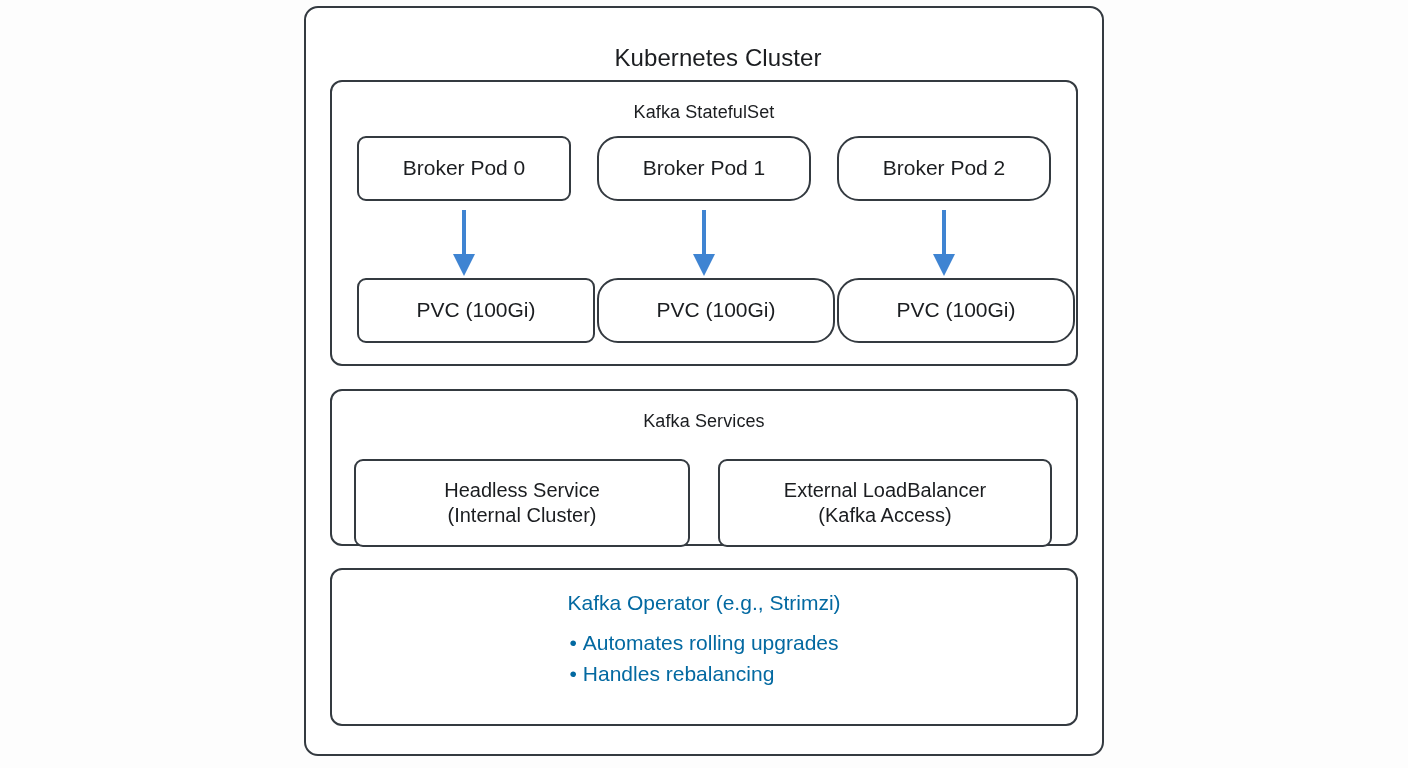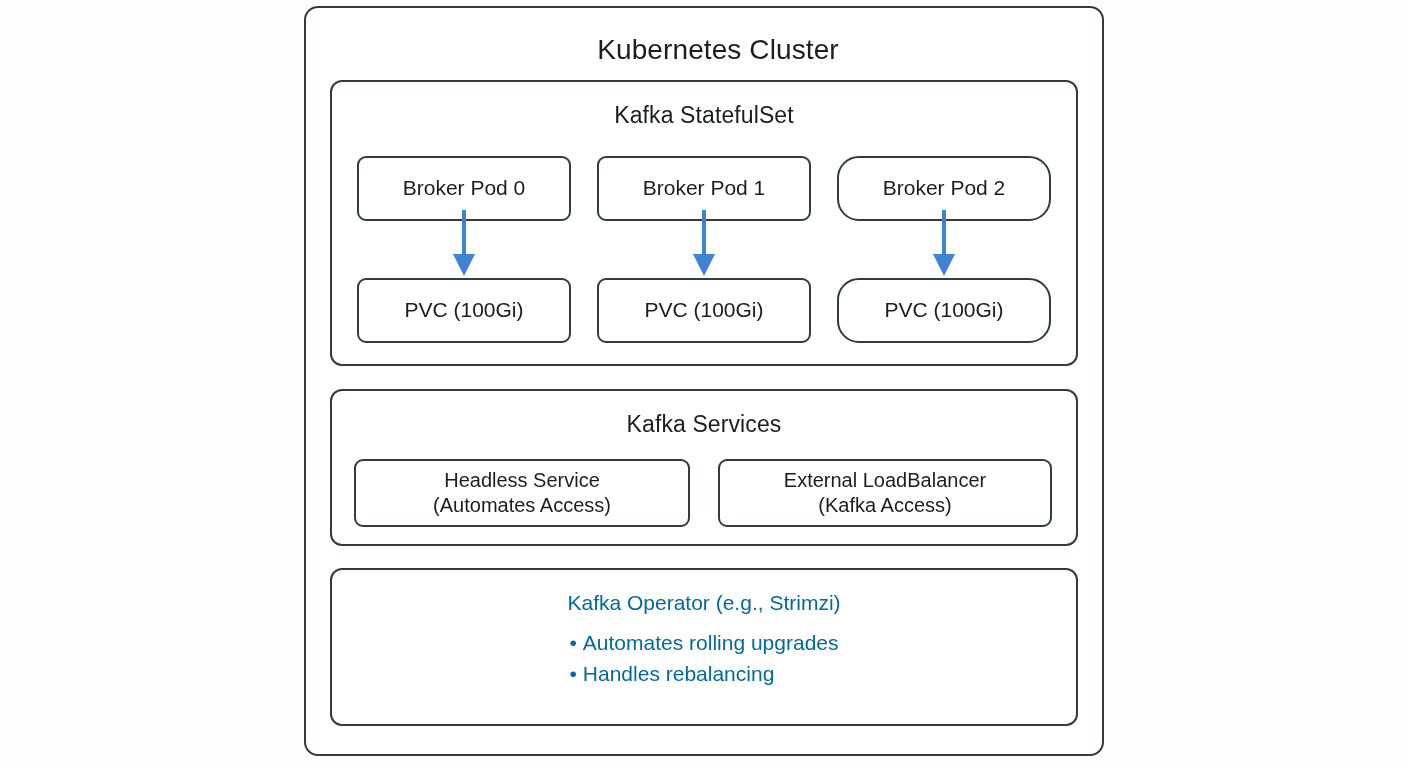--- a/index.html
+++ b/index.html
@@ -62,56 +62,56 @@
     top: 568px;
     width: 748px;
     height: 158px;
   }
 
   .group-title {
     position: absolute;
     left: 0;
     right: 0;
     text-align: center;
-    font-size: 23px;
+    font-size: 18px;
     letter-spacing: 0.1px;
     color: #1b1d20;
     white-space: nowrap;
   }
 
-  .cluster-title { top: 34px; font-size: 28px; padding-left: 28px; }
+  .cluster-title { top: 44px; font-size: 24px; padding-left: 28px; }
   .statefulset-title { top: 102px; }
   .services-title { top: 411px; }
 
   
   .node {
     position: absolute;
     box-sizing: border-box;
     background: #ffffff;
     border: 2.5px solid #343a40;
     border-radius: 9px;
     display: flex;
     align-items: center;
     justify-content: center;
     text-align: center;
     font-size: 21px;
     line-height: 1.24;
     color: #1b1d20;
   }
 
-  .pod-node  { width: 214px; height: 65px; top: 156px; }
-  .pvc-node  { width: 214px; height: 65px; top: 278px; }
+  .pod-node  { width: 214px; height: 65px; top: 136px; }
+  .pvc-node  { width: 238px; height: 65px; top: 278px; }
 
   .col-0 { left: 357px; }
-  .col-1 { left: 597px; }
+  .col-1 { left: 597px; border-radius: 21px; }
   .col-2 { left: 837px; border-radius: 22px; }
 
   .svc-node {
     top: 459px;
-    height: 68px;
+    height: 88px;
     font-size: 20px;
   }
   .svc-0 { left: 354px; width: 336px; }
   .svc-1 { left: 718px; width: 334px; }
 
   .svc-node .line { display: block; }
 
   
   .arrow-svg {
     position: absolute;
@@ -184,21 +184,21 @@
   <div class="node pvc-node col-0">PVC (100Gi)</div>
   <div class="node pvc-node col-1">PVC (100Gi)</div>
   <div class="node pvc-node col-2">PVC (100Gi)</div>
 
   <div class="box group-box services-box"></div>
   <div class="group-title services-title">Kafka Services</div>
 
   <div class="node svc-node svc-0">
     <div>
       <span class="line">Headless Service</span>
-      <span class="line">(Automates Access)</span>
+      <span class="line">(Internal Cluster)</span>
     </div>
   </div>
 
   <div class="node svc-node svc-1">
     <div>
       <span class="line">External LoadBalancer</span>
       <span class="line">(Kafka Access)</span>
     </div>
   </div>
 

